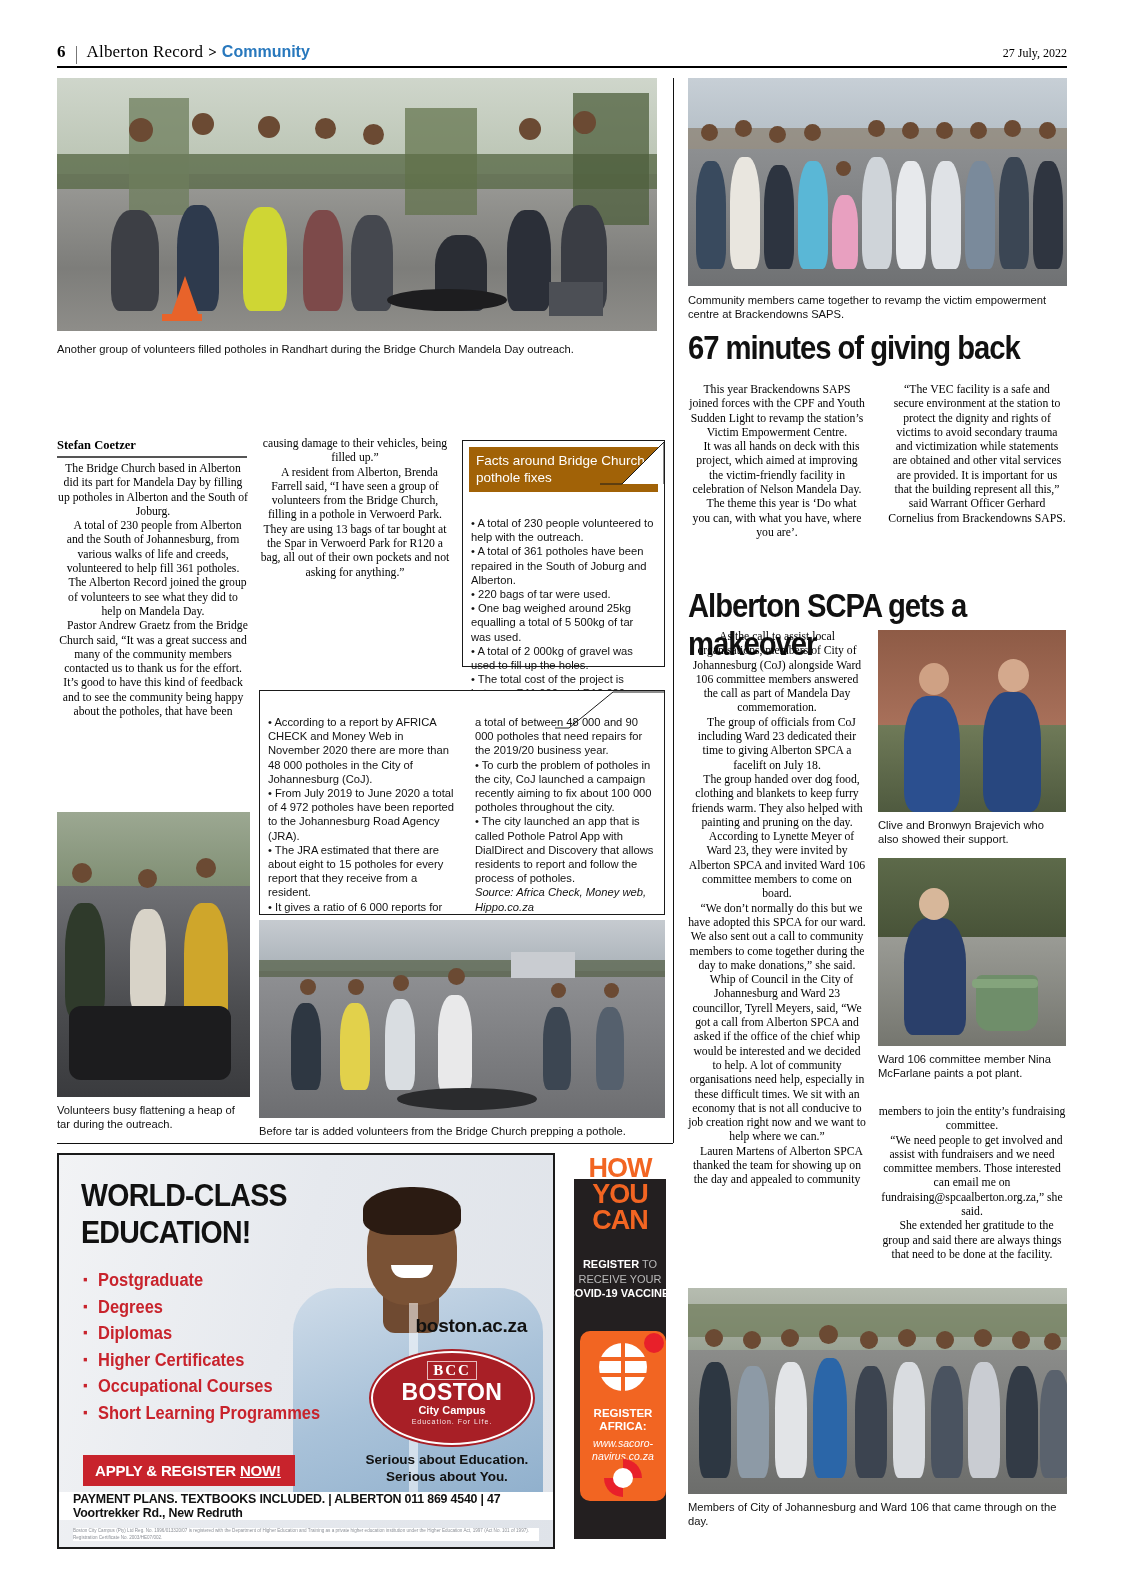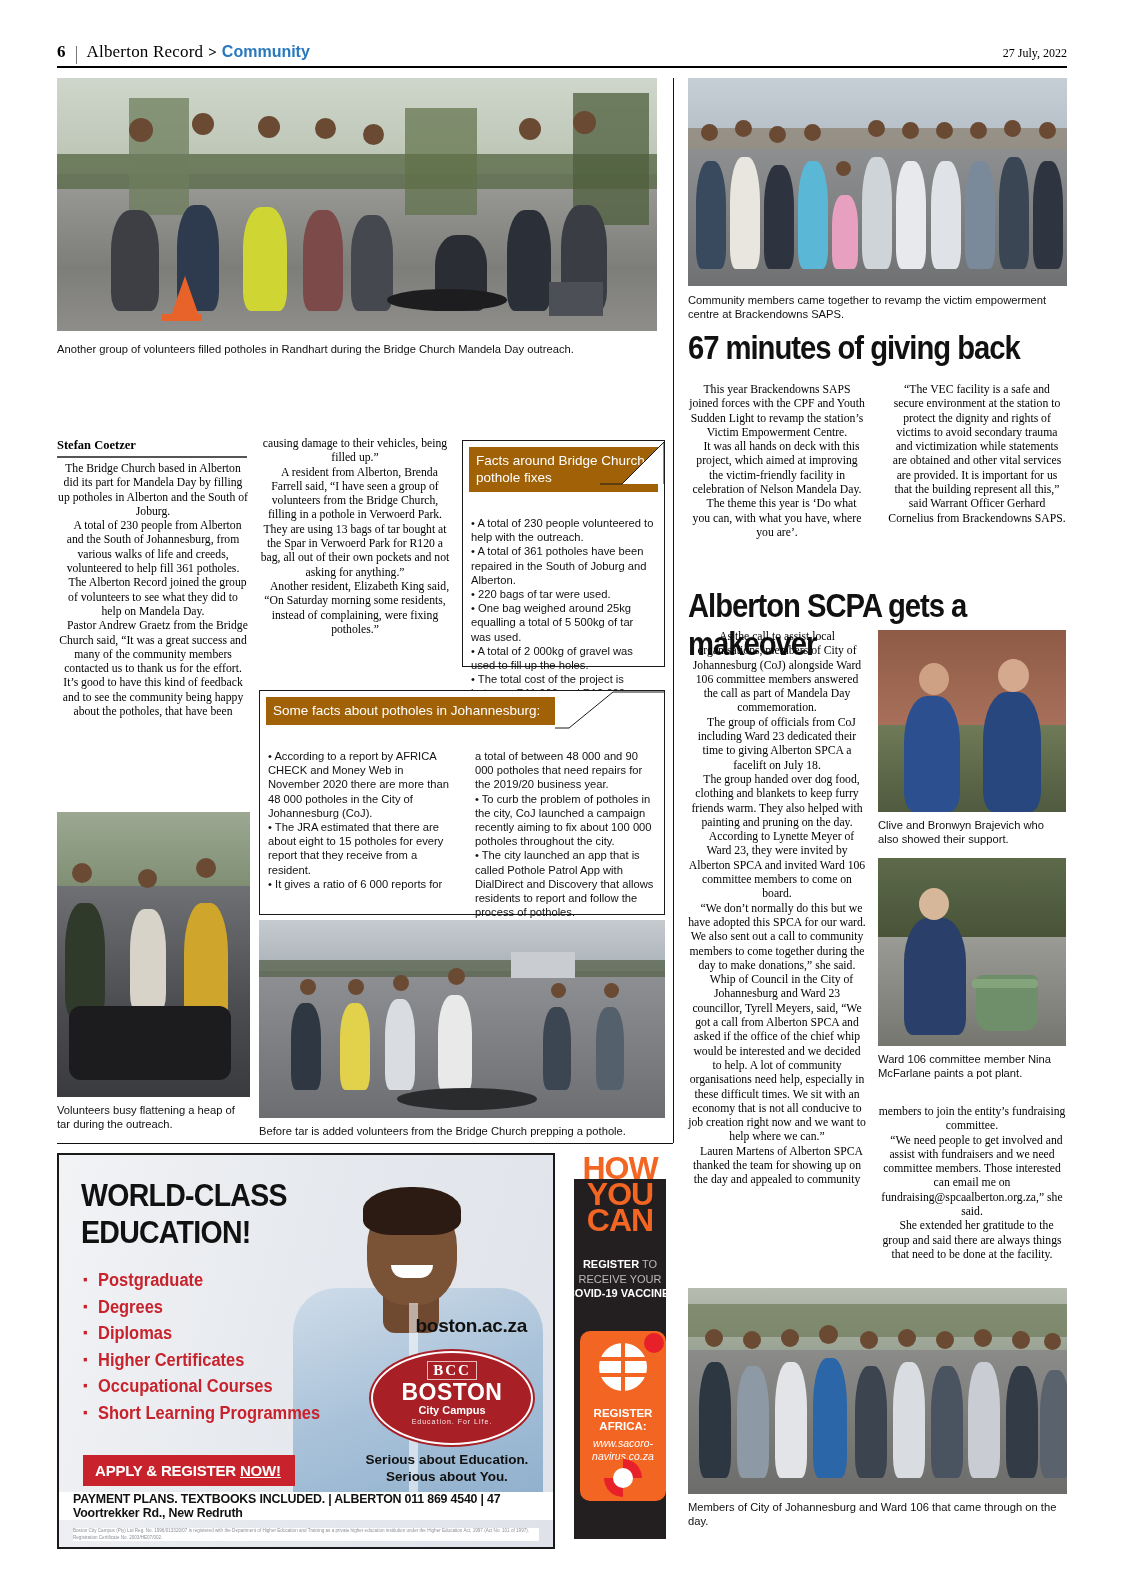--- a/index.html
+++ b/index.html
@@ -354,21 +354,21 @@
   }
   .av-black {
     position:absolute; left: 8px; top: 26px; width: 92px; height: 360px;
     background: #231f20;
   }
   .av-how {
     position:absolute; left:0; right:0; top: 2px;
     text-align: center;
     font-family: "Liberation Sans", sans-serif;
     font-weight: bold;
-    font-size: 32px;
+    font-size: 27px;
     line-height: 26px;
     color: #f26522;
     letter-spacing: -1px;
   }
   .av-reg {
     position:absolute; left:0; right:0; top: 104px;
     text-align:center;
     font-family:"Liberation Sans", sans-serif;
     font-size: 11px;
     line-height: 14.5px;
@@ -505,44 +505,43 @@
   <div class="bodycol" style="left:57px; top:462px; width:192px;">
     <p class="first">The Bridge Church based in Alberton did its part for Mandela Day by filling up potholes in Alberton and the South of Joburg.</p>
     <p>A total of 230 people from Alberton and the South of Johannesburg, from various walks of life and creeds, volunteered to help fill 361 potholes.</p>
     <p>The  Alberton Record joined the group of volunteers to see what they did to help on Mandela Day.</p>
     <p>Pastor Andrew Graetz from the Bridge Church said, “It was a great success and many of the community members contacted us to thank us for the effort. It’s good to have this kind of feedback and to see the community being happy about the potholes, that have been</p>
   </div>
 
   <div class="bodycol" style="left:259px; top:437px; width:192px;">
     <p class="first">causing damage to their vehicles, being filled up.”</p>
     <p>A resident from Alberton, Brenda Farrell said, “I have seen a group of volunteers from the Bridge Church, filling in a pothole in Verwoerd Park. They are using 13 bags of tar bought at the Spar in Verwoerd Park for R120 a bag, all out of their own pockets and not asking for anything.”</p>
-    <p>Another resident, Elizabeth King said, “On Saturday morning some residents, instead of complaining, were fixing potholes.”</p>
   </div>
 
   <div class="factbox" style="left:462px; top:440px; width:203px; height:227px;">
     <div class="factbox-head">Facts around Bridge Church pothole fixes</div>
     <div class="factbox-body">
       <div>• A total of 230 people volunteered to help with the outreach.</div>
       <div>• A total of 361 potholes have been repaired in the South of Joburg and Alberton.</div>
       <div>• 220 bags of tar were used.</div>
       <div>• One bag weighed around 25kg equalling a total of 5 500kg of tar was used.</div>
       <div>• A total of 2 000kg of gravel was used to fill up the holes.</div>
       <div>• The total cost of the project is between R11 000 and R12 000.</div>
     </div>
   </div>
 
   <svg style="position:absolute;left:600px;top:440px;width:66px;height:46px;">
     <polyline points="0,44 22,44 64,2 64,44" fill="#ffffff" stroke="#1a1a1a" stroke-width="1"></polyline>
   </svg>
 
   <div class="factbox" style="left:259px; top:690px; width:406px; height:225px;">
-    <div class="factbox-head" style="width:275px;">Some facts about potholes in Johannesburg:</div>
     <div style="display:flex; gap:12px;">
       <div class="factbox-body" style="width:192px;">
         <div>• According to a report by AFRICA CHECK and Money Web in November 2020 there are more than 48 000 potholes in the City of Johannesburg (CoJ).</div>
+        <div>• From July 2019 to June 2020 a total of 4 972 potholes have been reported to the Johannesburg Road Agency (JRA).</div>
         <div>• The JRA estimated that there are about eight to 15 potholes for every report that they receive from a resident.</div>
         <div>• It gives a ratio of 6 000 reports for</div>
       </div>
       <div class="factbox-body" style="width:186px; padding-left:0;">
         <div>a total of between 48 000 and 90 000 potholes that need repairs for the 2019/20 business year.</div>
         <div>• To curb the problem of potholes in the city, CoJ launched a campaign recently aiming to fix about 100 000 potholes throughout the city.</div>
         <div>• The city launched an app that is called Pothole Patrol App with DialDirect and Discovery that allows residents to report and follow the process of potholes.</div>
         <div class="factbox-src">Source: Africa Check, Money web, Hippo.co.za</div>
       </div>
     </div>

